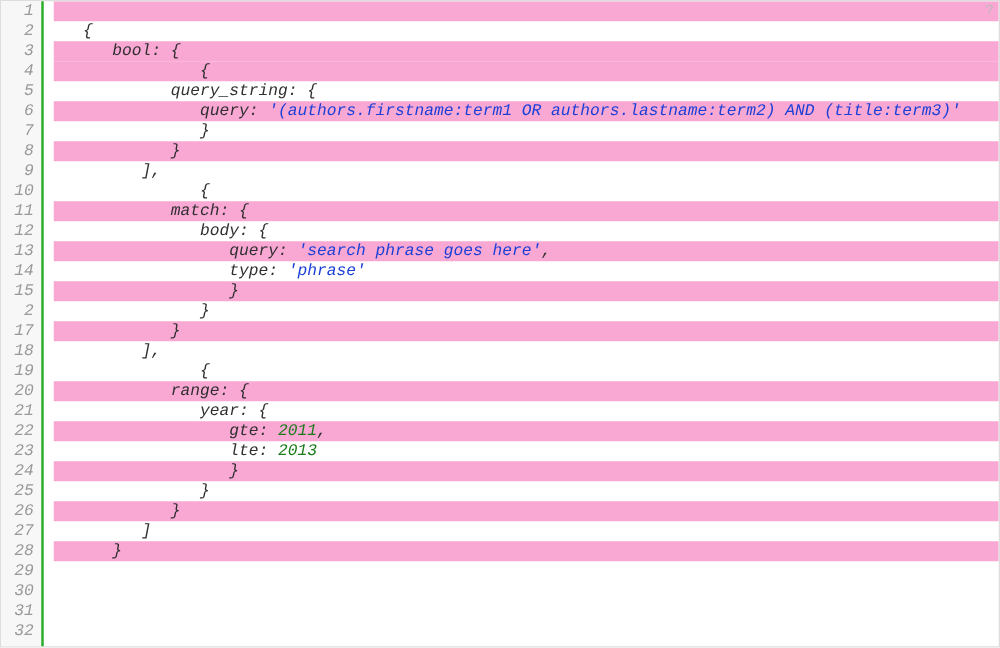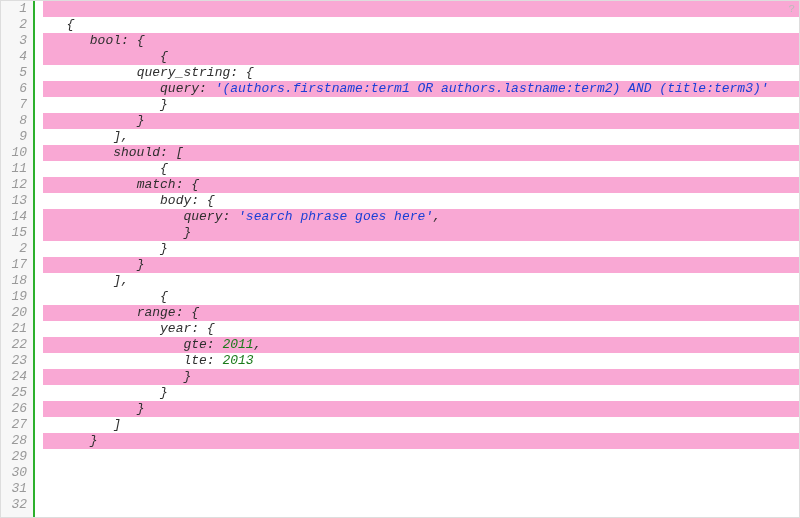--- a/index.html
+++ b/index.html
@@ -103,25 +103,25 @@
   <div class="code">
       <div class="line stripe"></div>
       <div class="line">   <span class="tok-punct">{</span></div>
       <div class="line stripe">      <span class="tok-key">bool</span><span class="tok-punct">: {</span></div>
       <div class="line stripe">               <span class="tok-punct">{</span></div>
       <div class="line">            <span class="tok-key">query_string</span><span class="tok-punct">: {</span></div>
       <div class="line stripe">               <span class="tok-key">query</span><span class="tok-punct">: </span><span class="tok-string">'(authors.firstname:term1 OR authors.lastname:term2) AND (title:term3)'</span></div>
       <div class="line">               <span class="tok-punct">}</span></div>
       <div class="line stripe">            <span class="tok-punct">}</span></div>
       <div class="line">         <span class="tok-punct">],</span></div>
-      <div class="line stripe">         <span class="tok-key">should</span><span class="tok-punct">: [</span></div>
       <div class="line">               <span class="tok-punct">{</span></div>
       <div class="line stripe">            <span class="tok-key">match</span><span class="tok-punct">: {</span></div>
       <div class="line">               <span class="tok-key">body</span><span class="tok-punct">: {</span></div>
       <div class="line stripe">                  <span class="tok-key">query</span><span class="tok-punct">: </span><span class="tok-string">'search phrase goes here'</span><span class="tok-punct">,</span></div>
+      <div class="line">                  <span class="tok-key">type</span><span class="tok-punct">: </span><span class="tok-string">'phrase'</span></div>
       <div class="line stripe">                  <span class="tok-punct">}</span></div>
       <div class="line">               <span class="tok-punct">}</span></div>
       <div class="line stripe">            <span class="tok-punct">}</span></div>
       <div class="line">         <span class="tok-punct">],</span></div>
       <div class="line">               <span class="tok-punct">{</span></div>
       <div class="line stripe">            <span class="tok-key">range</span><span class="tok-punct">: {</span></div>
       <div class="line">               <span class="tok-key">year</span><span class="tok-punct">: {</span></div>
       <div class="line stripe">                  <span class="tok-key">gte</span><span class="tok-punct">: </span><span class="tok-num">2011</span><span class="tok-punct">,</span></div>
       <div class="line">                  <span class="tok-key">lte</span><span class="tok-punct">: </span><span class="tok-num">2013</span></div>
       <div class="line stripe">                  <span class="tok-punct">}</span></div>

